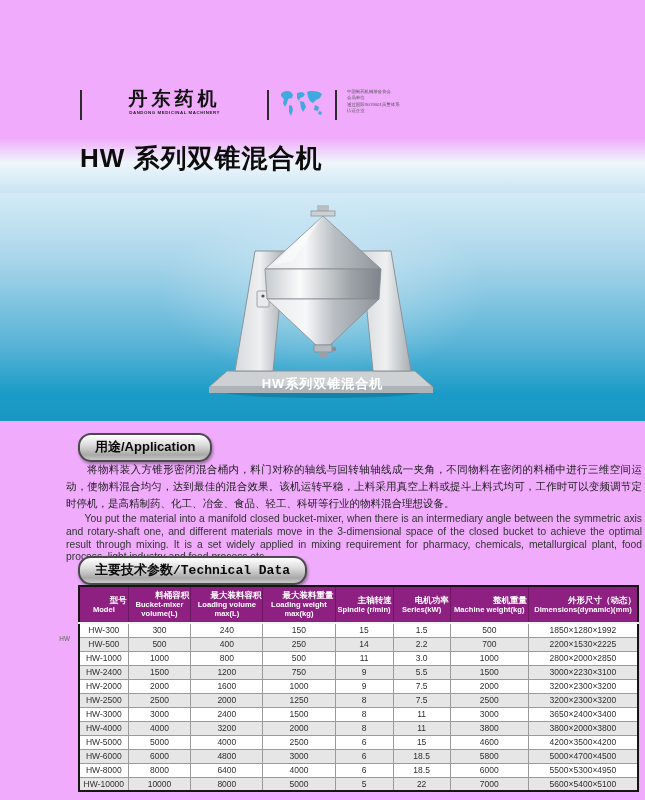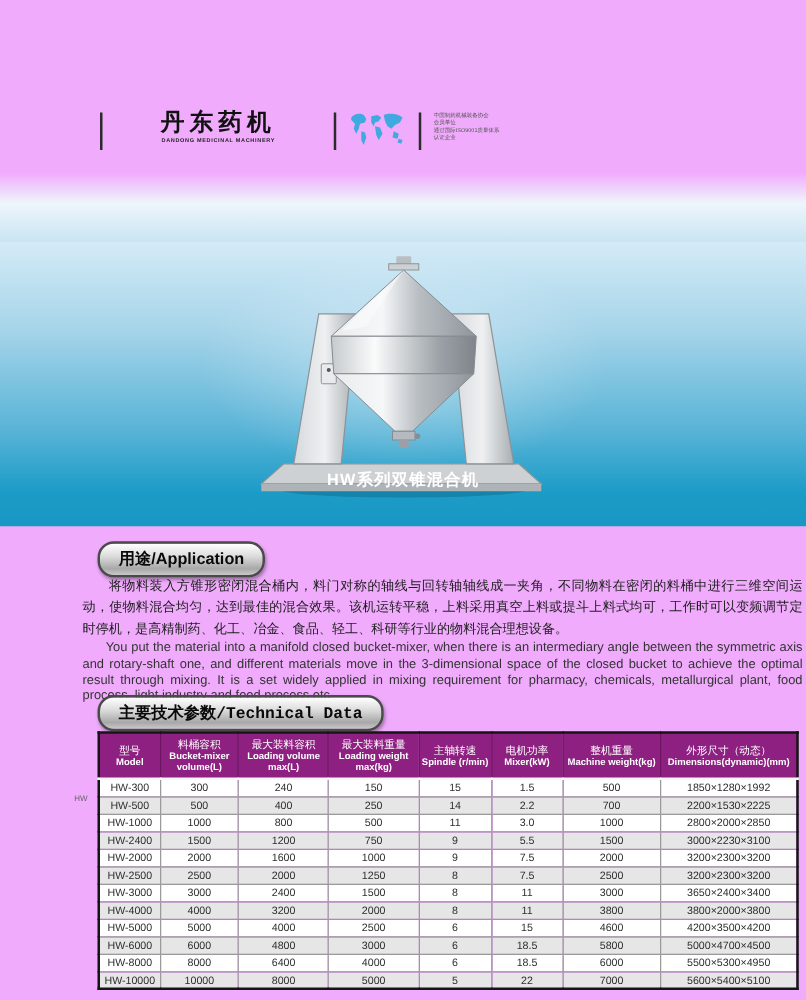--- a/index.html
+++ b/index.html
@@ -64,21 +64,21 @@
   .tech-table {
     position:absolute; left:78px; top:585px; width:561px;
     border-collapse:collapse; table-layout:fixed;
     border:2px solid #151515;
   }
   .tech-table thead th {
     background:#8e2082; color:#ffffff; border:1px solid #6d1763;
     padding:3px 1px 4px 1px; vertical-align:middle;
   }
   .tech-table thead { border-bottom:2px solid #f6f6f6; }
-  .th-cn { font-size:8.5px; font-weight:normal; line-height:10px; }
+  .th-cn { font-size:8.5px; font-weight:bold; line-height:10px;text-align:right; }
   .th-en { font-size:7.6px; font-weight:bold; line-height:9px; }
   .tech-table td {
     border:1px solid #9a9a9a; text-align:center; font-size:8.5px; color:#2e2e2e;
     height:14px; padding:0 1px; white-space:nowrap; overflow:hidden;
   }
   .tech-table tbody tr:nth-child(even) td { background:#e6e6e6; }
   .tech-table tbody tr:nth-child(odd) td { background:#ffffff; }
   .tech-table th:nth-child(1), .tech-table td:nth-child(1){ width:8.8%; }
   .tech-table th:nth-child(2), .tech-table td:nth-child(2){ width:11.2%; }
   .tech-table th:nth-child(3), .tech-table td:nth-child(3){ width:12.9%; }
@@ -115,20 +115,21 @@
     <div class="vbar"></div>
     <div class="cert-box cert-scale">
         <div>中国制药机械装备协会</div>
         <div>会员单位</div>
         <div>通过国际ISO9001质量体系</div>
         <div>认证企业</div>
       </div>
   </div>
 
   <div class="title-band"></div>
+  <div class="main-title">HW 系列双锥混合机</div>
 
   <div class="hero">
     <div class="hero-glow"></div>
     <div class="machine">
       <svg width="260" height="200" viewBox="0 0 260 200">
         <defs>
           <linearGradient id="steelH" x1="0" y1="0" x2="1" y2="0">
             <stop offset="0" stop-color="#e9ebed"></stop>
             <stop offset="0.35" stop-color="#f6f7f8"></stop>
             <stop offset="0.6" stop-color="#b9bec3"></stop>
@@ -204,21 +205,21 @@
           <th>
             <div class="th-cn">最大装料重量</div>
             <div class="th-en">Loading weight max(kg)</div>
           </th>
           <th>
             <div class="th-cn">主轴转速</div>
             <div class="th-en">Spindle (r/min)</div>
           </th>
           <th>
             <div class="th-cn">电机功率</div>
-            <div class="th-en">Mixer(kW)</div>
+            <div class="th-en">Series(kW)</div>
           </th>
           <th>
             <div class="th-cn">整机重量</div>
             <div class="th-en">Machine weight(kg)</div>
           </th>
           <th>
             <div class="th-cn">外形尺寸（动态）</div>
             <div class="th-en">Dimensions(dynamic)(mm)</div>
           </th>
         </tr>

